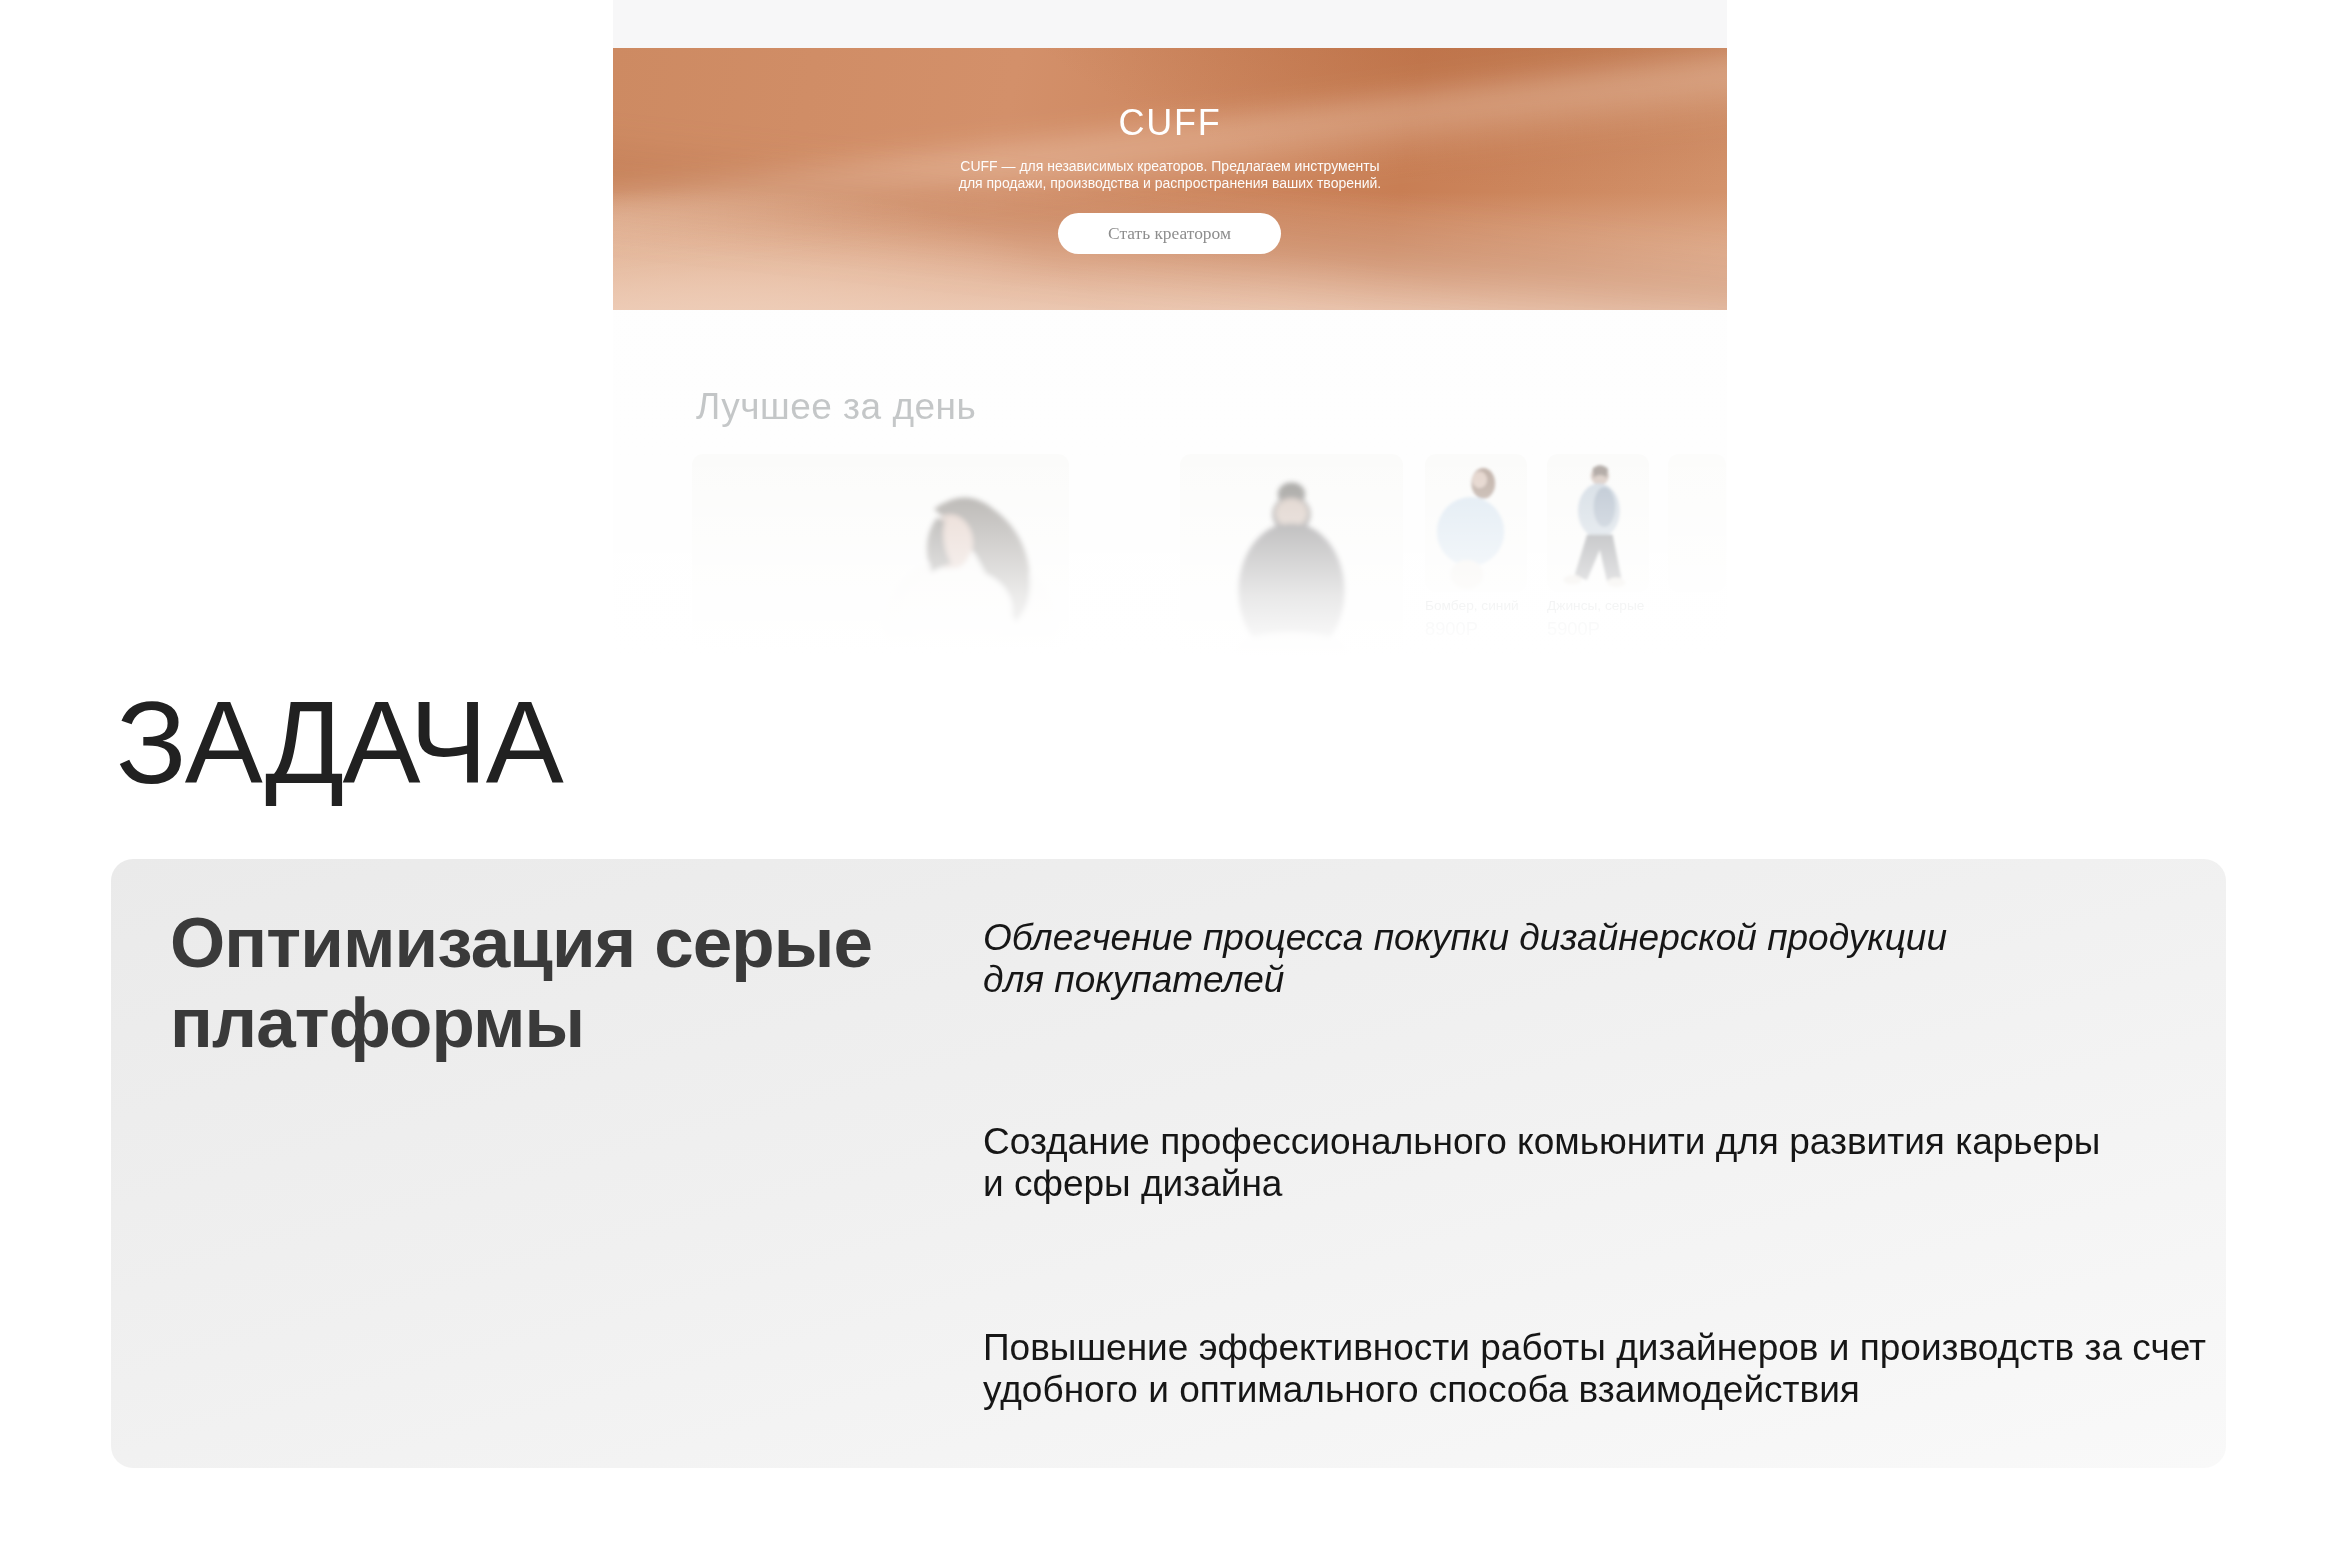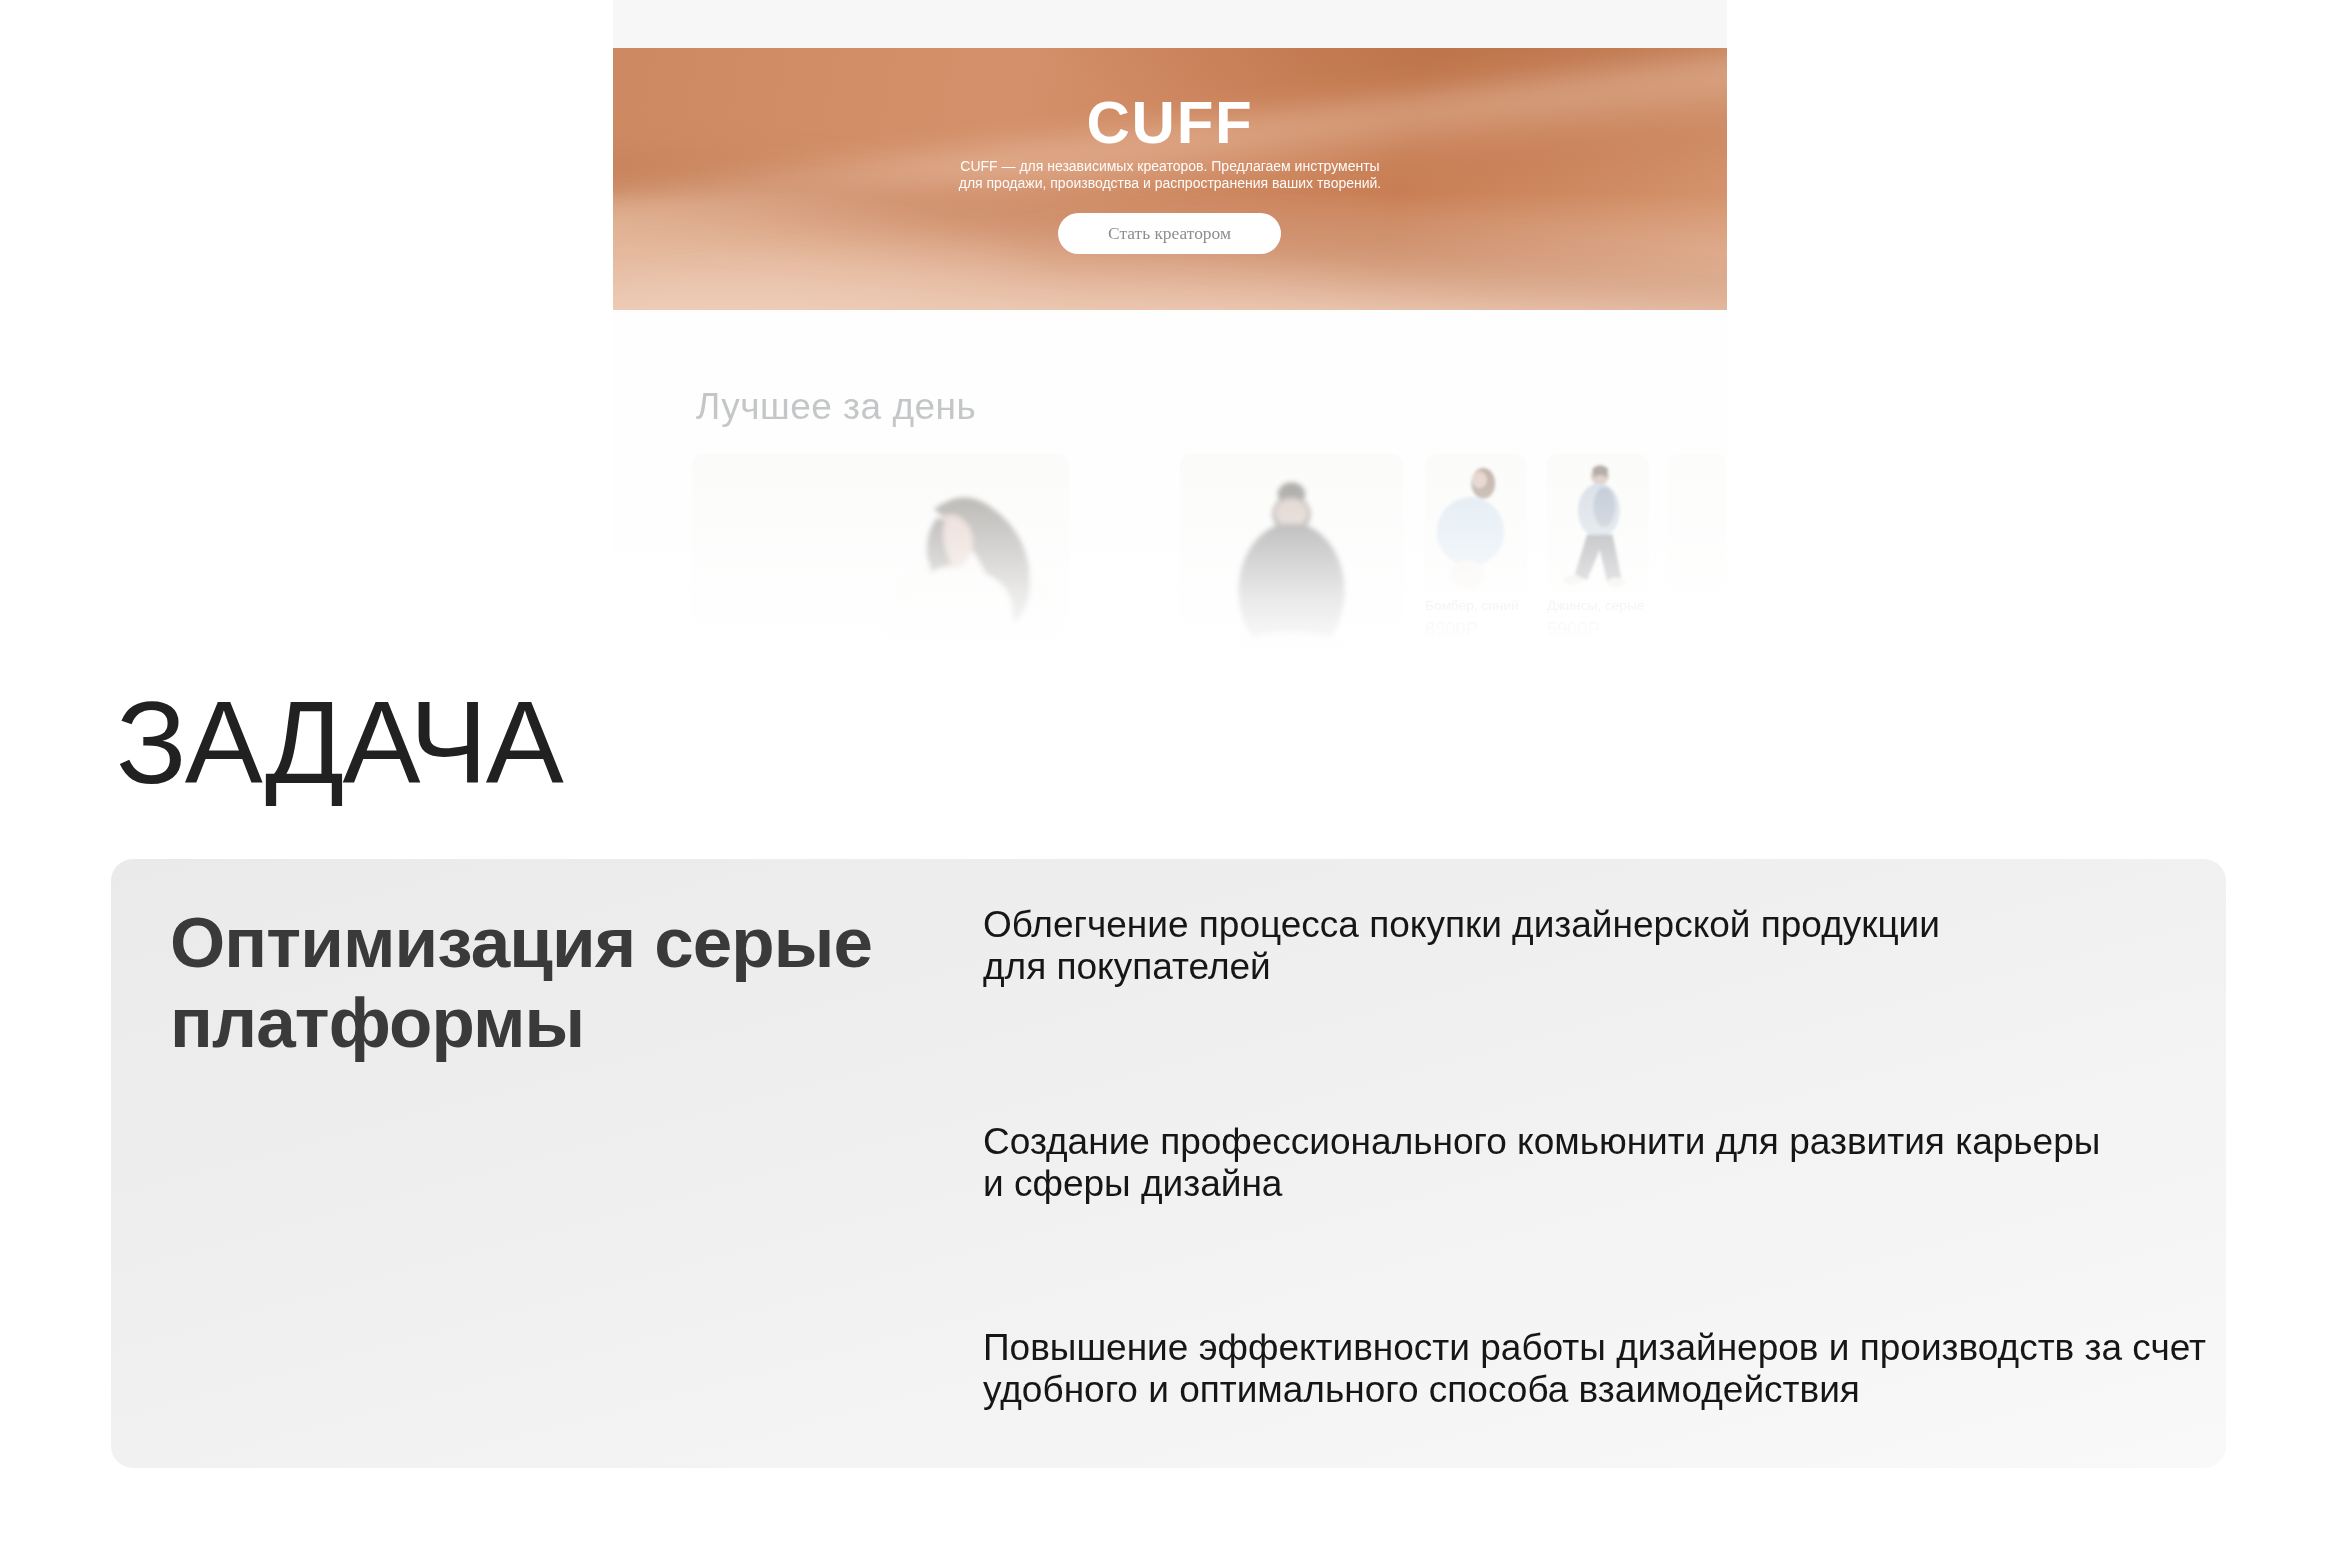--- a/index.html
+++ b/index.html
@@ -16,21 +16,21 @@
       radial-gradient(65% 120% at 10% 118%, rgba(246,214,190,.95), rgba(246,214,190,0) 55%),
       radial-gradient(55% 95% at 55% 135%, rgba(240,202,176,.8), rgba(240,202,176,0) 60%),
       linear-gradient(100deg,#cd8a62 0%,#d3906a 35%,#c87e54 70%,#d4946d 100%);}
   .hero::before{content:"";position:absolute;left:-15%;top:30%;width:130%;height:64px;
     background:linear-gradient(180deg,rgba(255,235,220,.4),rgba(255,235,220,0));
     transform:rotate(-7deg);filter:blur(14.6px);}
   .hero::after{content:"";position:absolute;left:-10%;top:62%;width:120%;height:82px;
     background:linear-gradient(180deg,rgba(177,104,66,.28),rgba(177,104,66,0));
     transform:rotate(6deg);filter:blur(18.3px);}
   .hero-title{position:absolute;left:0;right:0;top:51px;text-align:center;z-index:2;
-    font-size:60px;line-height:48px;font-weight:700;letter-spacing:1.8px;color:#ffffff;}
+    font-size:36px;line-height:48px;font-weight:400;letter-spacing:1.8px;color:#ffffff;}
   .hero-sub{position:absolute;left:0;right:0;top:110px;text-align:center;z-index:2;
     font-size:14px;line-height:17px;color:rgba(255,255,255,.97);white-space:pre-line;}
   .hero-btn{position:absolute;left:445px;top:165px;width:223px;height:41px;z-index:2;
     background:#ffffff;border:none;border-radius:21px;cursor:pointer;
     display:flex;align-items:center;justify-content:center;
     font-family:Liberation Serif, serif;font-size:17.4px;color:#8d8d8d;}
 
   
   .shot-body{position:absolute;left:0;top:310px;width:100%;height:357px;background:#fdfdfd;}
   .best-title{position:absolute;left:83px;top:78px;font-size:37px;line-height:1;
@@ -54,21 +54,21 @@
   .slide-title{position:absolute;left:116px;top:684px;font-size:117px;line-height:117px;
     font-weight:400;letter-spacing:-1.8px;color:#212121;}
   .task-card{position:absolute;left:111px;top:859px;width:2115px;height:609px;
     border-radius:22px;
     background:linear-gradient(165deg,#eaeaea 0%,#f0f0f0 45%,#f9f9f9 100%);}
   .task-title{position:absolute;left:59px;top:44px;width:822px;
     font-size:71px;line-height:80px;font-weight:700;letter-spacing:-0.9px;color:#3a3a3a;
     white-space:pre-line;}
   .task-item{position:absolute;left:872px;width:1224px;
     font-size:37px;line-height:42px;color:#161616;white-space:pre-line;}
-  .i1{top:45px;} .i2{top:262px;} .i3{top:468px;}
+  .i1{top:58px;font-style:italic;} .i2{top:262px;} .i3{top:468px;}
 </style>
 </head>
 <body>
 
 <div class="slide">
 
   <div class="shot">
     <div class="shot-header"></div>
 
     <div class="hero">

